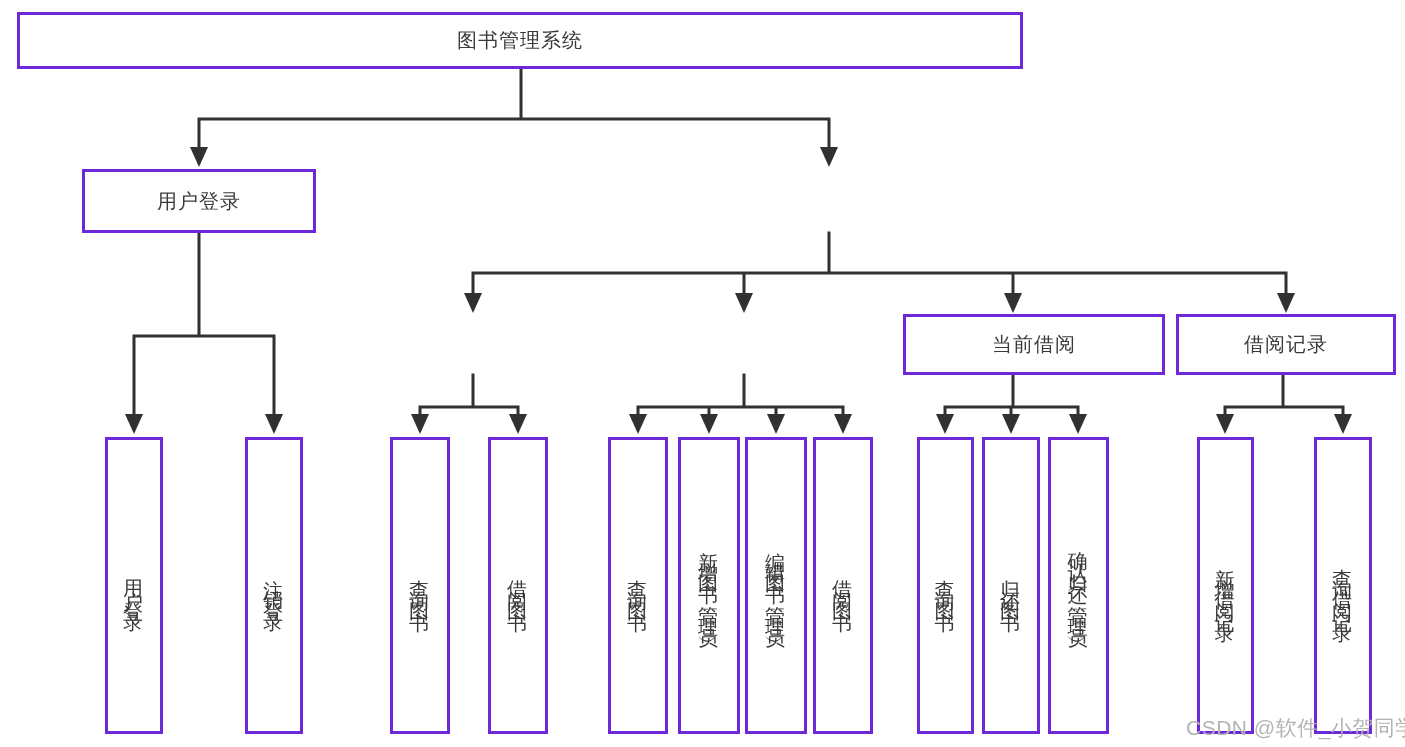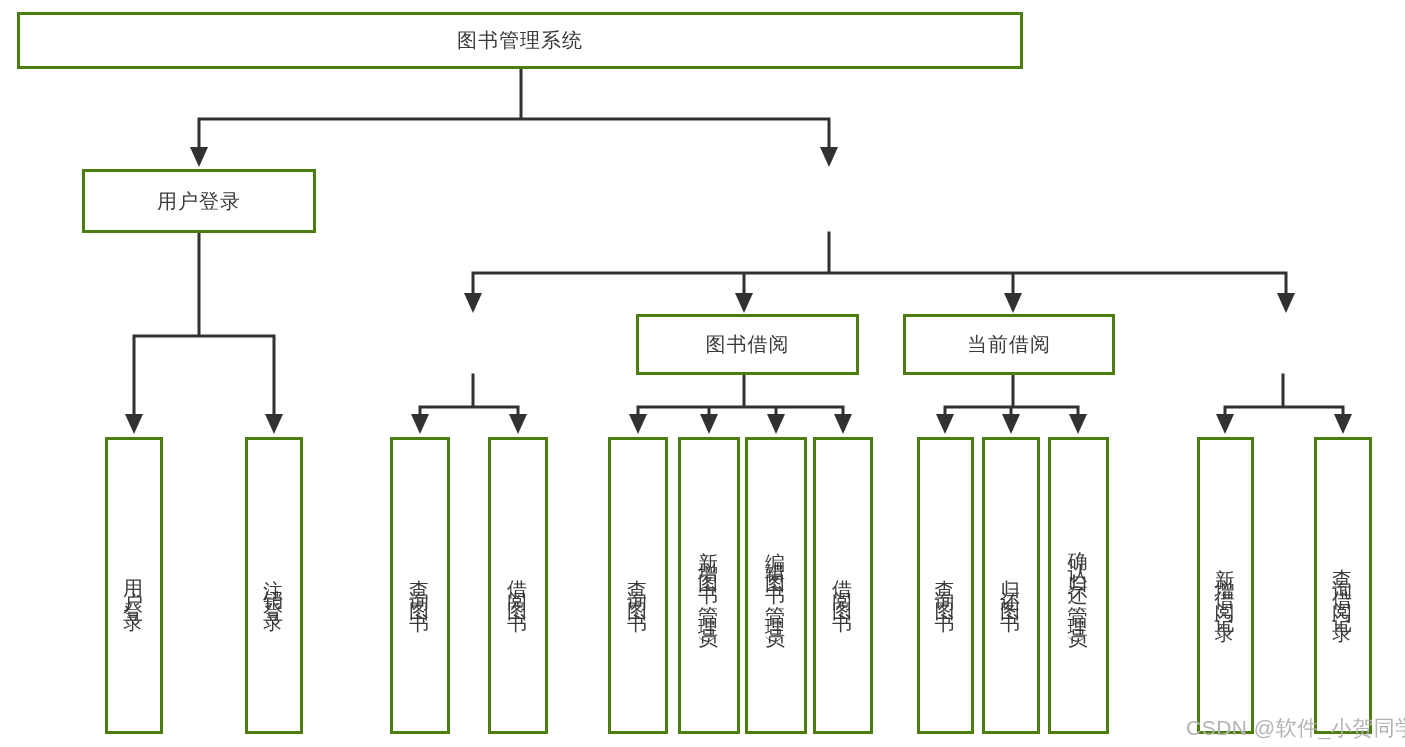--- a/index.html
+++ b/index.html
@@ -13,21 +13,21 @@
   }
   .wires {
     position: absolute;
     left: 0; top: 0;
     width: 1405px; height: 747px;
     z-index: 1;
   }
   .box {
     position: absolute;
     box-sizing: border-box;
-    border: 3px solid #4d7c0f;
+    border: 3px solid #6d28d9;
     background: #ffffff;
     color: #3a3a3a;
     display: flex;
     align-items: center;
     justify-content: center;
     font-size: 20px;
     letter-spacing: 1px;
     z-index: 2;
     white-space: nowrap;
   }
@@ -90,22 +90,22 @@
       <polygon points="1069,414 1087,414 1078,434"></polygon>
       <polygon points="1216,414 1234,414 1225,434"></polygon>
       <polygon points="1334,414 1352,414 1343,434"></polygon>
     </g>
   </svg>
 
   <div class="box" style="left:17px; top:12px; width:1006px; height:57px">图书管理系统</div>
 
   <div class="box" style="left:82px; top:169px; width:234px; height:64px">用户登录</div>
 
-  <div class="box" style="left:636px; top:314px; width:223px; height:61px">图书借阅</div>
-  <div class="box" style="left:903px; top:314px; width:212px; height:61px">当前借阅</div>
+  <div class="box" style="left:903px; top:314px; width:262px; height:61px">当前借阅</div>
+  <div class="box" style="left:1176px; top:314px; width:220px; height:61px">借阅记录</div>
 
   <div class="box vbox" style="left:105px; top:437px; width:58px; height:297px">用户登录</div>
   <div class="box vbox" style="left:245px; top:437px; width:58px; height:297px">注销登录</div>
 
   <div class="box vbox" style="left:390px; top:437px; width:60px; height:297px">查询图书</div>
   <div class="box vbox" style="left:488px; top:437px; width:60px; height:297px">借阅图书</div>
 
   <div class="box vbox" style="left:608px; top:437px; width:60px; height:297px">查询图书</div>
   <div class="box vbox" style="left:678px; top:437px; width:62px; height:297px">新增图书（管理员）</div>
   <div class="box vbox" style="left:745px; top:437px; width:62px; height:297px">编辑图书（管理员）</div>

